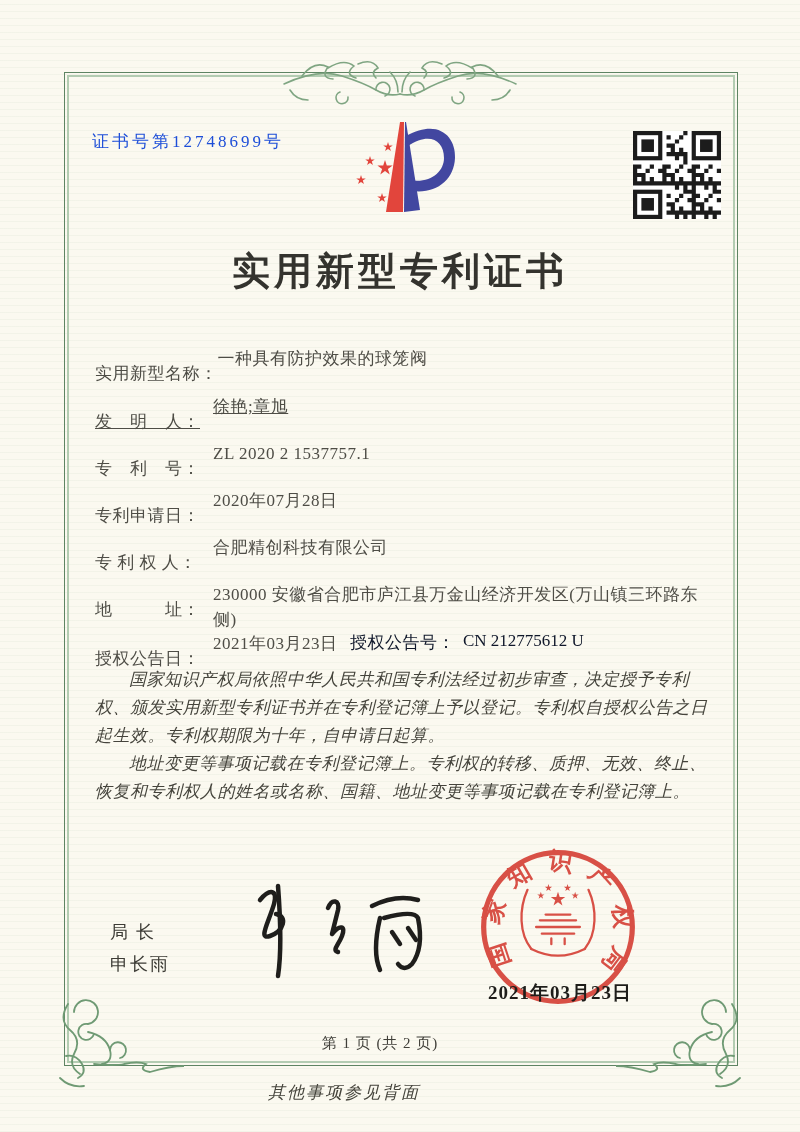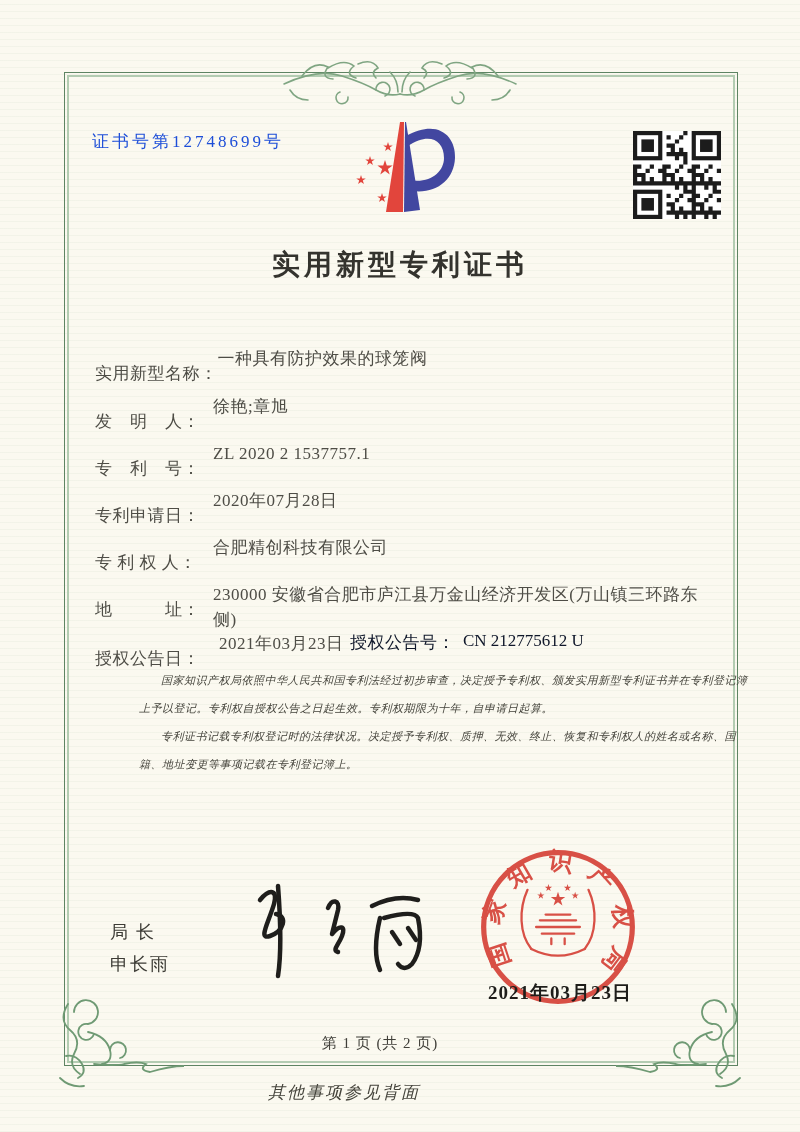--- a/index.html
+++ b/index.html
@@ -19,34 +19,34 @@
   }
   .frame-inner{
     position:absolute;inset:2px;border:2px solid #b3ccb2;
   }
   .abs{position:absolute;}
   .cert-no{
     left:92px;top:130px;font-size:17px;letter-spacing:3px;color:#1d4ed8;
   }
   .title{
     left:0;top:246px;width:800px;text-align:center;
-    font-size:28px;letter-spacing:4px;color:#34332e;font-weight:600;
+    font-size:38px;letter-spacing:4px;color:#34332e;font-weight:600;
   }
   .field{
     left:95px;font-size:17px;color:#4e4d46;display:flex;align-items:flex-start;
   }
   .field .label{flex:0 0 118px;white-space:pre;letter-spacing:0.5px;margin-top:16px;}
   .field .value{width:498px;line-height:25px;letter-spacing:0.5px;}
   .field2{
     left:350px;font-size:17px;color:#0f172a;display:flex;
   }
   .field2 .label{white-space:pre;letter-spacing:0.5px;margin-right:8px;}
   .paras{
     left:95px;top:666px;width:614px;
-    font-size:11px;line-height:28px;color:#45443c;font-style:italic;margin-left:44px;
+    font-size:17px;line-height:28px;color:#45443c;font-style:italic;
   }
   .paras p{margin:0;text-indent:2em;letter-spacing:0.5px;}
   .director-title{left:110px;top:920px;font-size:18px;letter-spacing:8px;color:#3c3b35;}
   .director-name{left:110px;top:952px;font-size:18px;letter-spacing:2px;color:#3c3b35;}
   .seal-date{
     left:488px;top:980px;font-size:19px;font-weight:bold;color:#1e1d1a;letter-spacing:1px;
   }
   .page-number{
     left:0;top:1034px;width:760px;text-align:center;font-size:15px;color:#3f3e38;letter-spacing:1px;
   }
@@ -144,52 +144,52 @@
   </g>
   <path id="qr-modules" fill="#1c1c1c" d="M48 0h4v4h-4zM32 4h4v4h-4zM44 4h4v4h-4zM40 8h4v4h-4zM32 12h4v4h-4zM36 12h4v4h-4zM36 16h4v4h-4zM44 16h4v4h-4zM32 20h4v4h-4zM36 20h4v4h-4zM40 20h4v4h-4zM44 20h4v4h-4zM48 20h4v4h-4zM40 24h4v4h-4zM48 24h4v4h-4zM48 28h4v4h-4zM0 32h4v4h-4zM4 32h4v4h-4zM16 32h4v4h-4zM28 32h4v4h-4zM32 32h4v4h-4zM44 32h4v4h-4zM56 32h4v4h-4zM60 32h4v4h-4zM72 32h4v4h-4zM0 36h4v4h-4zM12 36h4v4h-4zM24 36h4v4h-4zM28 36h4v4h-4zM40 36h4v4h-4zM52 36h4v4h-4zM56 36h4v4h-4zM68 36h4v4h-4zM80 36h4v4h-4zM0 40h4v4h-4zM4 40h4v4h-4zM8 40h4v4h-4zM28 40h4v4h-4zM32 40h4v4h-4zM36 40h4v4h-4zM56 40h4v4h-4zM60 40h4v4h-4zM64 40h4v4h-4zM0 44h4v4h-4zM8 44h4v4h-4zM16 44h4v4h-4zM28 44h4v4h-4zM36 44h4v4h-4zM44 44h4v4h-4zM56 44h4v4h-4zM64 44h4v4h-4zM72 44h4v4h-4zM0 48h4v4h-4zM4 48h4v4h-4zM8 48h4v4h-4zM12 48h4v4h-4zM16 48h4v4h-4zM20 48h4v4h-4zM24 48h4v4h-4zM28 48h4v4h-4zM32 48h4v4h-4zM36 48h4v4h-4zM40 48h4v4h-4zM44 48h4v4h-4zM48 48h4v4h-4zM52 48h4v4h-4zM56 48h4v4h-4zM60 48h4v4h-4zM64 48h4v4h-4zM68 48h4v4h-4zM72 48h4v4h-4zM76 48h4v4h-4zM80 48h4v4h-4zM40 52h4v4h-4zM48 52h4v4h-4zM56 52h4v4h-4zM68 52h4v4h-4zM76 52h4v4h-4zM48 56h4v4h-4zM52 56h4v4h-4zM56 56h4v4h-4zM76 56h4v4h-4zM80 56h4v4h-4zM32 60h4v4h-4zM44 60h4v4h-4zM56 60h4v4h-4zM60 60h4v4h-4zM72 60h4v4h-4zM40 64h4v4h-4zM52 64h4v4h-4zM56 64h4v4h-4zM68 64h4v4h-4zM80 64h4v4h-4zM32 68h4v4h-4zM36 68h4v4h-4zM56 68h4v4h-4zM60 68h4v4h-4zM64 68h4v4h-4zM36 72h4v4h-4zM44 72h4v4h-4zM56 72h4v4h-4zM64 72h4v4h-4zM72 72h4v4h-4zM32 76h4v4h-4zM36 76h4v4h-4zM40 76h4v4h-4zM44 76h4v4h-4zM48 76h4v4h-4zM52 76h4v4h-4zM56 76h4v4h-4zM60 76h4v4h-4zM64 76h4v4h-4zM68 76h4v4h-4zM72 76h4v4h-4zM76 76h4v4h-4zM80 76h4v4h-4zM40 80h4v4h-4zM48 80h4v4h-4zM56 80h4v4h-4zM68 80h4v4h-4zM76 80h4v4h-4z"></path>
 </svg>
 
 <div class="abs title">实用新型专利证书</div>
 
 <div class="abs field" style="top:346px;">
   <span class="label">实用新型名称：</span>
   <span class="value">一种具有防护效果的球笼阀</span>
 </div>
-<div class="abs field" style="top:394px;">
+<div class="abs field" style="top:394px;text-decoration:underline;">
   <span class="label">发　明　人：</span>
   <span class="value">徐艳;章旭</span>
 </div>
 <div class="abs field" style="top:441px;">
   <span class="label">专　利　号：</span>
   <span class="value">ZL 2020 2 1537757.1</span>
 </div>
 <div class="abs field" style="top:488px;">
   <span class="label">专利申请日：</span>
   <span class="value">2020年07月28日</span>
 </div>
 <div class="abs field" style="top:535px;">
   <span class="label">专 利 权 人：</span>
   <span class="value">合肥精创科技有限公司</span>
 </div>
 <div class="abs field" style="top:582px;justify-content:center;">
   <span class="label">地　　　址：</span>
   <span class="value">230000 安徽省合肥市庐江县万金山经济开发区(万山镇三环路东侧)</span>
 </div>
-<div class="abs field" style="top:631px;gap:6px;">
+<div class="abs field" style="top:631px;">
   <span class="label">授权公告日：</span>
   <span class="value" style="width:auto;">2021年03月23日</span>
 </div>
 <div class="abs field2" style="top:631px;">
   <span class="label">授权公告号：</span>
   <span class="value">CN 212775612 U</span>
 </div>
 
 <div class="abs paras">
   <p>国家知识产权局依照中华人民共和国专利法经过初步审查，决定授予专利权、颁发实用新型专利证书并在专利登记簿上予以登记。专利权自授权公告之日起生效。专利权期限为十年，自申请日起算。</p>
-  <p>专利证书记载专利权登记时的法律状况。决定授予专利权、质押、无效、终止、恢复和专利权人的姓名或名称、国籍、地址变更等事项记载在专利登记簿上。</p>
+  <p>地址变更等事项记载在专利登记簿上。专利权的转移、质押、无效、终止、恢复和专利权人的姓名或名称、国籍、地址变更等事项记载在专利登记簿上。</p>
 </div>
 
 <div class="abs director-title">局长</div>
 <div class="abs director-name">申长雨</div>
 
 <svg class="abs" style="left:212px;top:872px;" width="230" height="118" viewBox="0 0 230 118">
   <g stroke="#1f1e1c" stroke-width="4.5" fill="none" stroke-linecap="round" stroke-linejoin="round">
     <path d="M48 28 C58 16 66 18 62 32 C56 52 46 68 58 64 C72 59 76 44 64 42"></path>
     <path d="M66 14 C68 40 70 78 66 104"></path>
     <path d="M116 36 C120 26 128 28 126 38 L120 62 C128 52 134 54 130 64 C126 74 120 78 126 80"></path>

